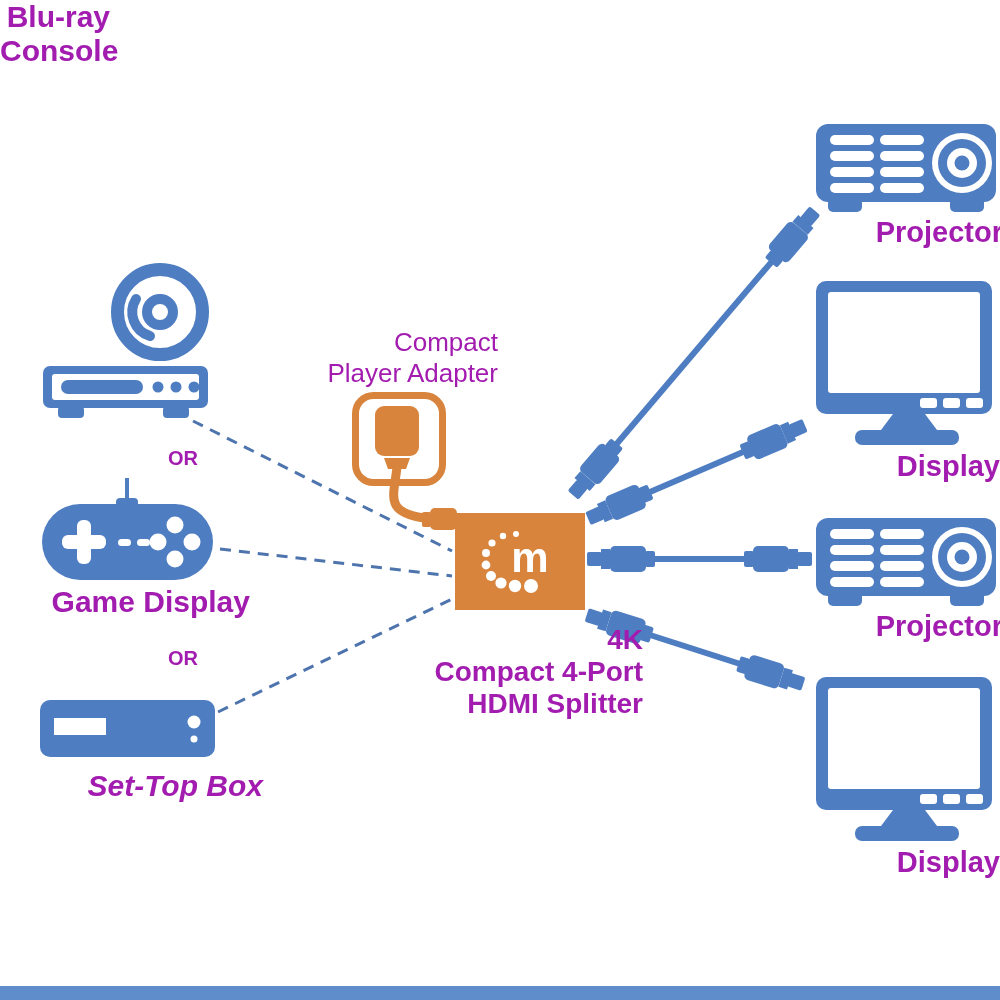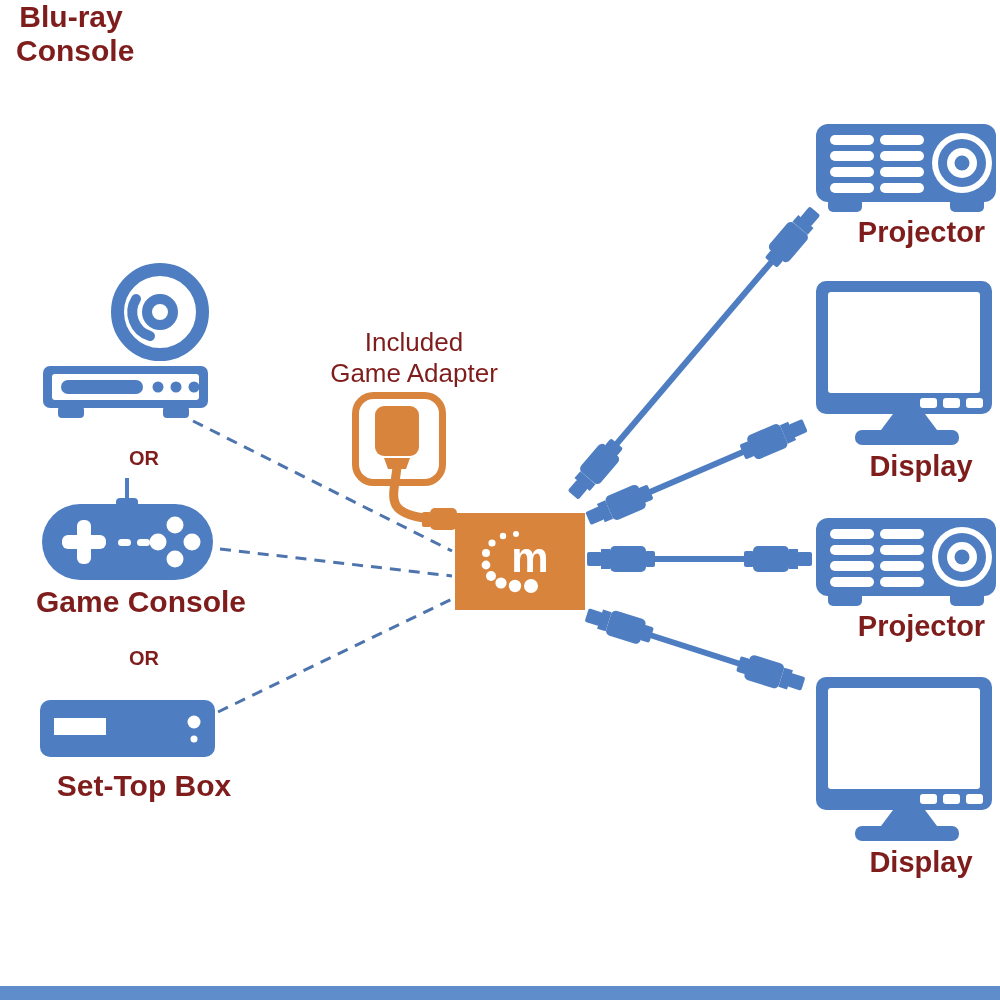--- a/index.html
+++ b/index.html
@@ -2,23 +2,22 @@
 <html><head>
 <meta charset="utf-8">
 <style>
   html,body{margin:0;padding:0;background:#ffffff;}
   #canvas{
     position:relative;width:1000px;height:1000px;background:#ffffff;overflow:hidden;
     font-family:"Liberation Sans",sans-serif;
   }
   #diagram-svg{position:absolute;left:0;top:0;}
   .label{
-    position:absolute;color:#7f1d1d;font-weight:bold;text-align:center;
+    position:absolute;color:#a21caf;font-weight:bold;text-align:right;
     letter-spacing:0px;
-    padding-left:16px;
   }
   .lbl-30{font-size:30px;line-height:34px;}
   .lbl-29{font-size:29px;line-height:32px;}
   .lbl-or{font-size:20px;line-height:34px;}
   .lbl-power{font-size:26px;line-height:31px;font-weight:normal;}
   .lbl-caption{font-size:28px;line-height:32px;}
   #bottom-bar{position:absolute;left:0;top:986px;width:1000px;height:14px;background:#5f8dcb;}
 </style>
 </head>
 <body>
@@ -168,31 +167,36 @@
     <use href="#display" transform="translate(816,677)"></use>
   </svg>
 
   <div class="label lbl-30" style="left:0;top:277;width:110px;">
     <div>Blu-ray</div>
     <div>Console</div>
   </div>
 
   <div class="label lbl-or" style="left:58px;top:441px;width:140px;">OR</div>
 
-  <div class="label lbl-30" style="left:0;top:585px;width:250px;">Game Console</div>
+  <div class="label lbl-30" style="left:0;top:585px;width:250px;">Game Display</div>
 
   <div class="label lbl-or" style="left:58px;top:641px;width:140px;">OR</div>
 
-  <div class="label lbl-30" style="left:3px;top:769px;width:250px;">Set-Top Box</div>
+  <div class="label lbl-30" style="left:13px;top:769px;width:250px;font-style:italic;">Set-Top Box</div>
 
   <div class="label lbl-power" style="left:298px;top:327px;width:200px;">
-    <div>Included</div>
-    <div>Game Adapter</div>
+    <div>Compact</div>
+    <div>Player Adapter</div>
   </div>
 
+  <div class="label lbl-caption" style="left:398px;top:624px;width:245px;">
+    <div>4K</div>
+    <div>Compact 4-Port</div>
+    <div>HDMI Splitter</div>
+  </div>
 
   <div class="label lbl-29" style="left:808px;top:216px;width:195px;">Projector</div>
 
   <div class="label lbl-29" style="left:810px;top:450px;width:190px;">Display</div>
 
   <div class="label lbl-29" style="left:808px;top:610px;width:195px;">Projector</div>
 
   <div class="label lbl-29" style="left:810px;top:846px;width:190px;">Display</div>
 
   <div id="bottom-bar"></div>

